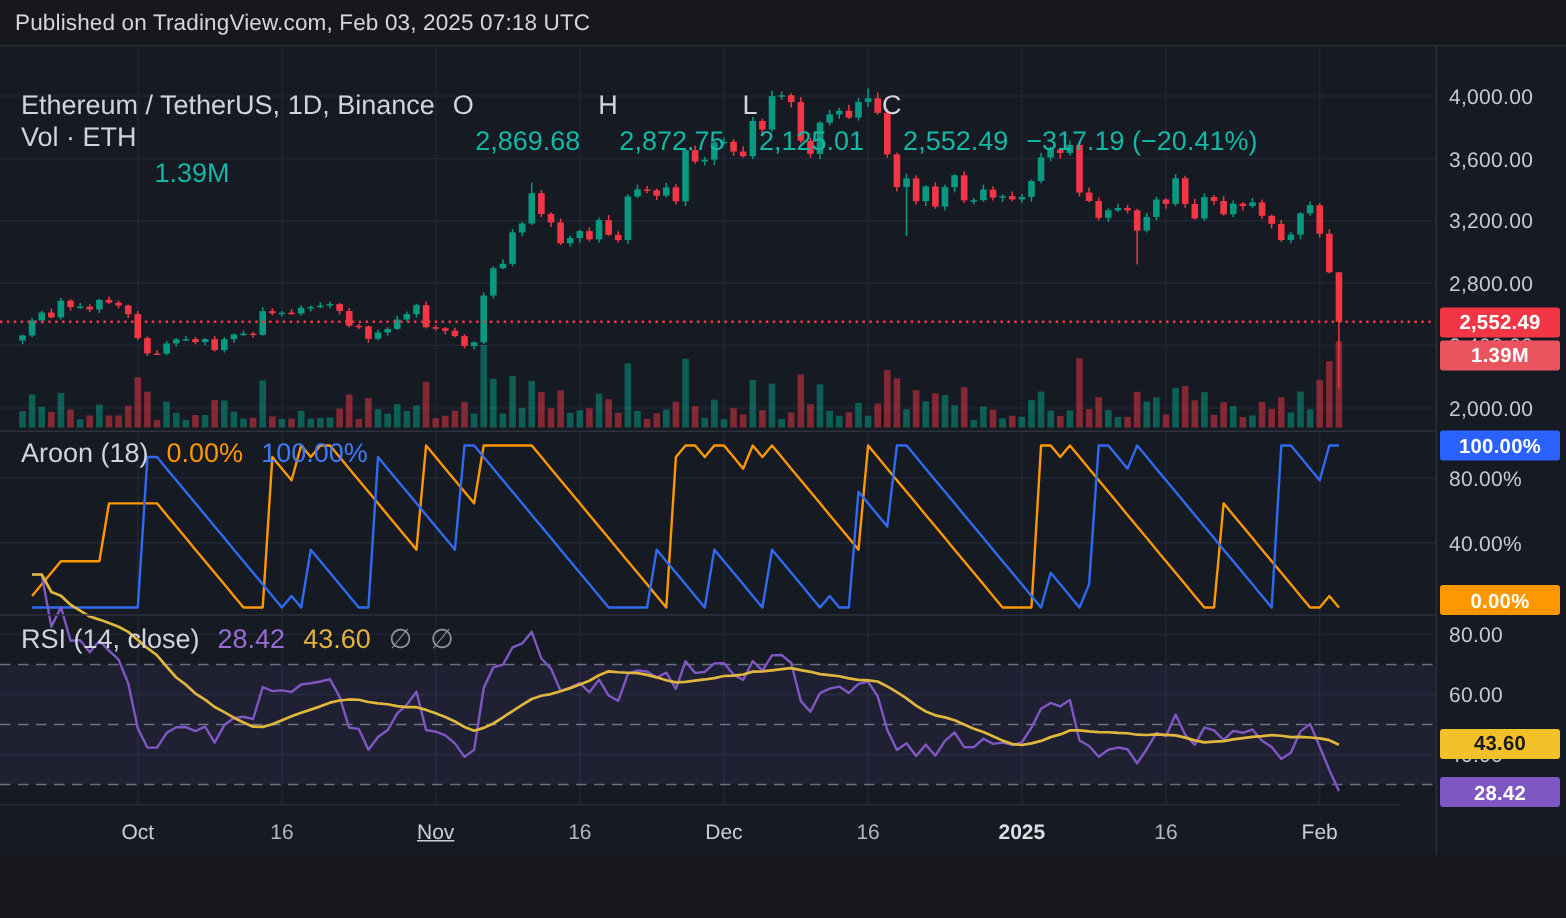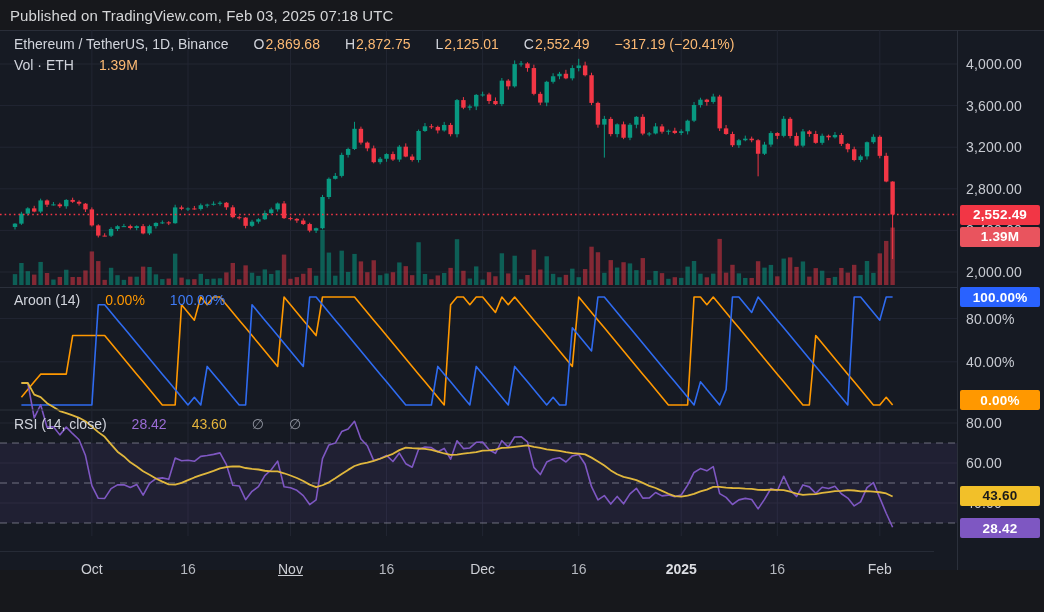--- a/index.html
+++ b/index.html
@@ -11,39 +11,39 @@
           color:#d5d6d8;font-size:15px;font-weight:500;display:flex;align-items:center;
           padding-left:10px;box-sizing:border-box;letter-spacing:.1px;}
   .chartbg{position:absolute;left:0;top:30px;width:1044px;height:540px;background:#161a23;
            border-top:1px solid #2a2e39;box-sizing:border-box;}
   .footer{position:absolute;left:0;top:570px;width:1044px;height:42px;background:#24272e;
           border-top:1px solid #2e323b;box-sizing:border-box;display:flex;align-items:center;
           padding-left:16px;gap:9px;}
   .footer .brand{color:#cfd1d5;font-size:18px;font-weight:600;letter-spacing:.2px;}
   svg#plot{position:absolute;left:0;top:0;width:1044px;height:612px;pointer-events:none;}
   
-  .legend{position:absolute;display:flex;align-items:center;gap:25px;font-size:14px;
+  .legend{position:absolute;display:flex;align-items:center;gap:12px;font-size:18px;
           color:#d1d4dc;white-space:nowrap;z-index:5;}
-  .legend .red{color:#fdba74;}
+  .legend .red{color:#14b8a6;margin-top:48px;}
   .legend .orange{color:#ff9800;}
   .legend .blue{color:#3f7bf6;}
   .legend .purple{color:#9b6cd6;}
   .legend .yellow{color:#e5b43c;}
   .legend .dim{color:#8f939e;}
   .ohlc-group{display:flex;align-items:center;gap:1px;}
   
   .axlabel{position:absolute;left:966px;color:#c7cad1;font-size:14px;transform:translateY(-50%);
            z-index:2;letter-spacing:.2px;}
   .timelabel{position:absolute;top:50%;transform:translate(-50%,-50%);font-size:14px;color:#b4b7be;z-index:2;}
   .timelabel.month{color:#ccced4;}
   .timelabel.year{color:#dcdee3;font-weight:700;}
   .badge{position:absolute;left:960px;width:80px;height:20px;border-radius:2px;color:#fff;
          font-size:13.5px;font-weight:600;display:flex;align-items:center;justify-content:center;
          z-index:4;letter-spacing:.2px;}
-  .timeaxis{position:absolute;left:0;top:536px;width:934px;height:34px;border-top:1px solid #262b36;z-index:2;margin-top:15px;}
+  .timeaxis{position:absolute;left:0;top:536px;width:934px;height:34px;border-top:1px solid #262b36;z-index:2;}
 </style>
 </head>
 <body>
 
 <div id="frame">
 
   <div class="topbar">
     <span>Published on TradingView.com, Feb 03, 2025 07:18 UTC</span>
   </div>
 
@@ -552,21 +552,21 @@
     </span>
     <span class="red">−317.19 (−20.41%)</span>
   </div>
 
   <div class="legend" style="left:14px;top:57px;justify-content:flex-end;">
     <span>Vol · ETH</span>
     <span class="red">1.39M</span>
   </div>
 
   <div class="legend" style="left:14px;top:292px;">
-    <span>Aroon (14)</span>
+    <span>Aroon (18)</span>
     <span class="orange">0.00%</span>
     <span class="blue">100.00%</span>
   </div>
 
   <div class="legend" style="left:14px;top:416px;">
     <span>RSI (14, close)</span>
     <span class="purple">28.42</span>
     <span class="yellow">43.60</span>
     <span class="dim">∅</span>
     <span class="dim">∅</span>

